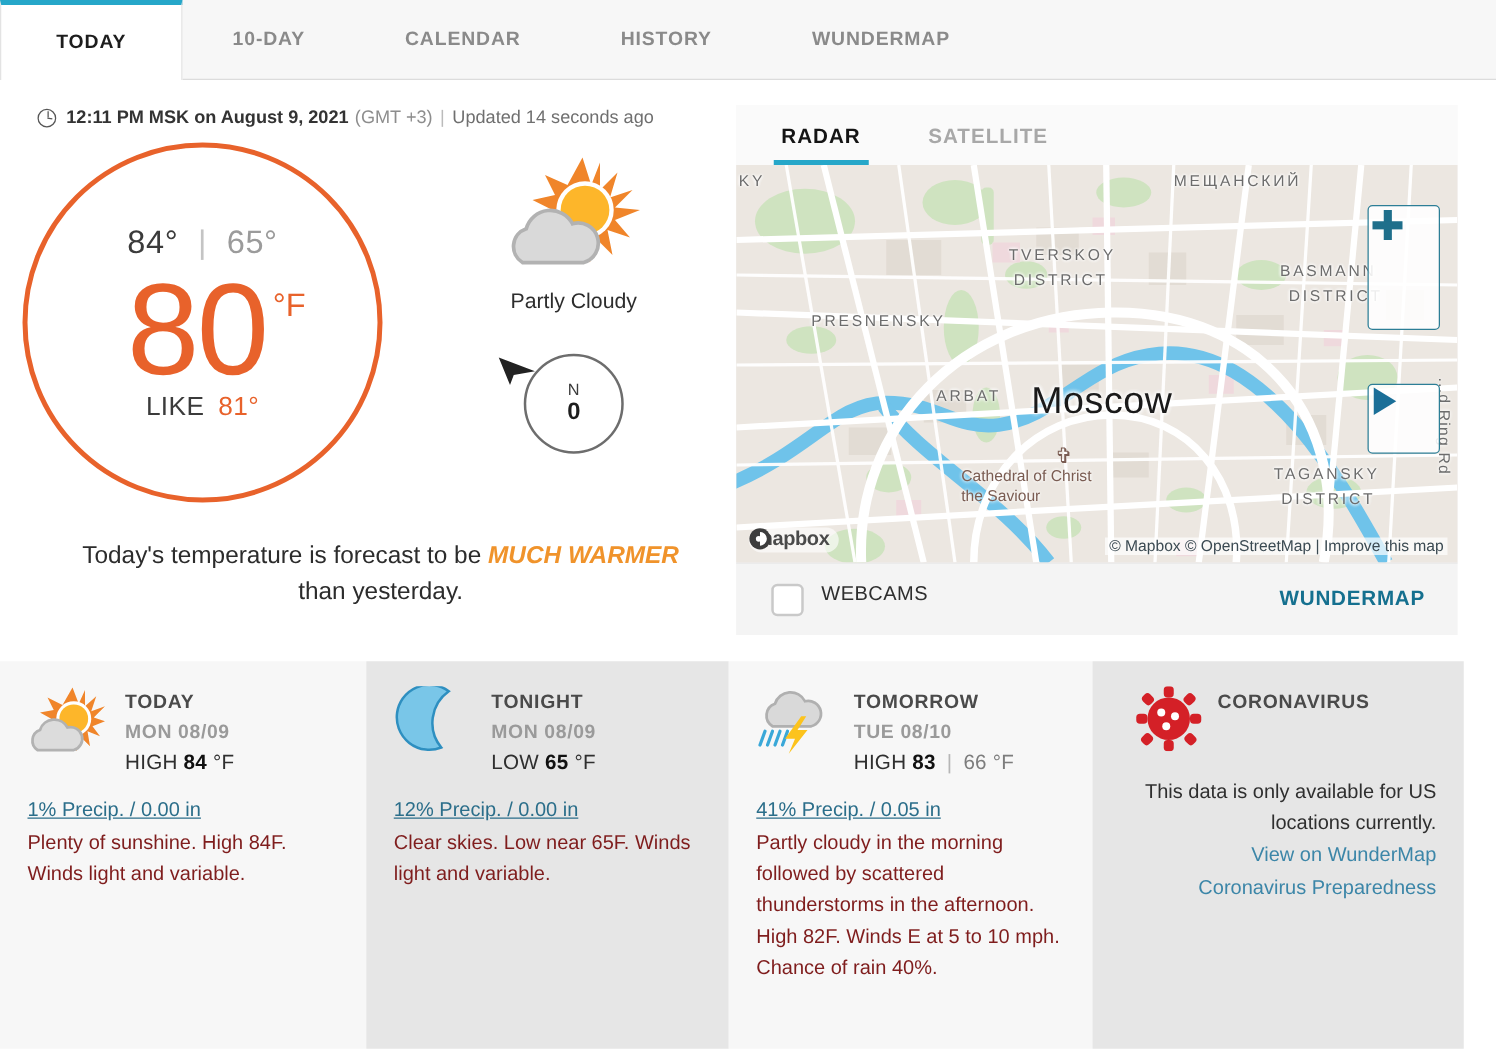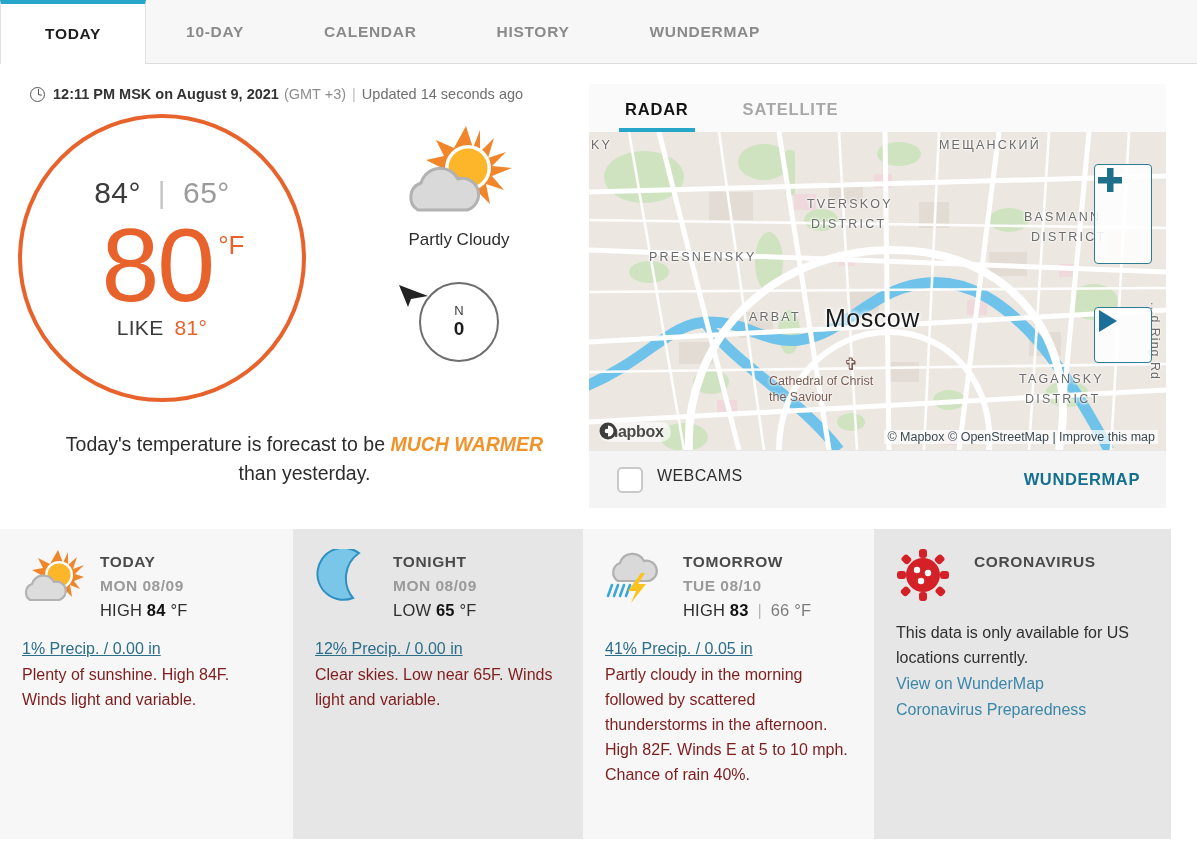--- a/index.html
+++ b/index.html
@@ -70,21 +70,21 @@
   
   .cur-row { display: flex; align-items: flex-start; padding-left: 18px; margin-top: 12px; }
   .temp-circle {
     width: 288px; height: 288px; border-radius: 50%;
     border: 4px solid #e8622b;
     display: flex; flex-direction: column;
     align-items: center; justify-content: center;
     position: relative;
     flex: none;
   }
-  .hilo { font-size: 30px; letter-spacing: 0.5px; margin-bottom: 8px; }
+  .hilo { font-size: 26px; letter-spacing: 0.5px; margin-bottom: 8px; }
   .hilo .hi { color: #3b3b3b; }
   .hilo .bar { color: #c4c4c4; margin: 0 8px; font-weight: 300; }
   .hilo .lo { color: #9b9b9b; }
   .bigtemp {
     display: flex; align-items: flex-start;
     color: #e8622b; line-height: 0.88;
     margin: 2px 0 4px 22px;
   }
   .bigtemp .num { font-size: 104px; font-weight: normal; letter-spacing: -2px; }
   .bigtemp .unit { font-size: 26px; margin-top: 14px; margin-left: 5px; }
@@ -131,21 +131,21 @@
     position: relative; width: 577px; height: 318px;
     overflow: hidden; background: #ece8e2;
   }
   .map svg { position: absolute; left: 0; top: 0; }
   .map-label {
     position: absolute; color: #6c6c6c; letter-spacing: 2.2px;
     font-size: 12.5px; white-space: nowrap; pointer-events: none;
     text-shadow: 0 0 3px #fff, 0 0 3px #fff, 0 0 3px #fff;
   }
   .map-city {
-    position: absolute; color: #1a1a1a; font-size: 25px; letter-spacing: 0.5px;
+    position: absolute; color: #1a1a1a; font-size: 30px; letter-spacing: 0.5px;
     text-shadow: 0 0 4px #fff, 0 0 4px #fff, 0 0 4px #fff;
   }
   .map-poi {
     position: absolute; color: #7a5c52; font-size: 12.5px; text-align: left;
     line-height: 1.25; text-shadow: 0 0 3px #fff, 0 0 3px #fff;
   }
   .ringrd {
     position: absolute; right: 4px; top: 170px;
     color: #6c6c6c; font-size: 12.5px; letter-spacing: 1px;
     writing-mode: vertical-rl; text-shadow: 0 0 3px #fff, 0 0 3px #fff;
@@ -189,21 +189,21 @@
     font-size: 16.5px; font-weight: bold; color: #15708f;
     letter-spacing: 0.6px; text-decoration: none; cursor: pointer;
   }
 
   
   .cards { display: flex; margin-top: 25px; height: 310px; }
   .card { padding: 24px 22px 0 22px; position: relative; }
   .card.c0 { width: 293px; background: #f7f7f7; }
   .card.c1 { width: 290px; background: #e6e6e6; }
   .card.c2 { width: 291px; background: #f7f7f7; }
-  .card.c3 { width: 297px; background: #e6e6e6; }
+  .card.c3 { width: 297px; background: #e6e6e6; text-align: right; }
 
   .card-head { display: flex; align-items: flex-start; }
   .card-icon { width: 66px; flex: none; margin-top: -4px; }
   .card-meta { margin-left: 12px; }
   .card-title {
     font-size: 15.5px; font-weight: bold; color: #4a4a4a;
     letter-spacing: 0.6px; margin-bottom: 6px;
   }
   .card-date {
     font-size: 15.5px; font-weight: bold; color: #9a9a9a;

